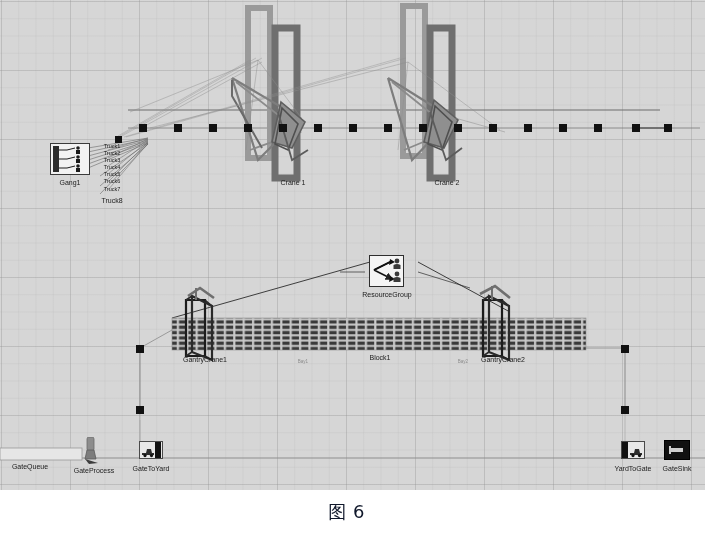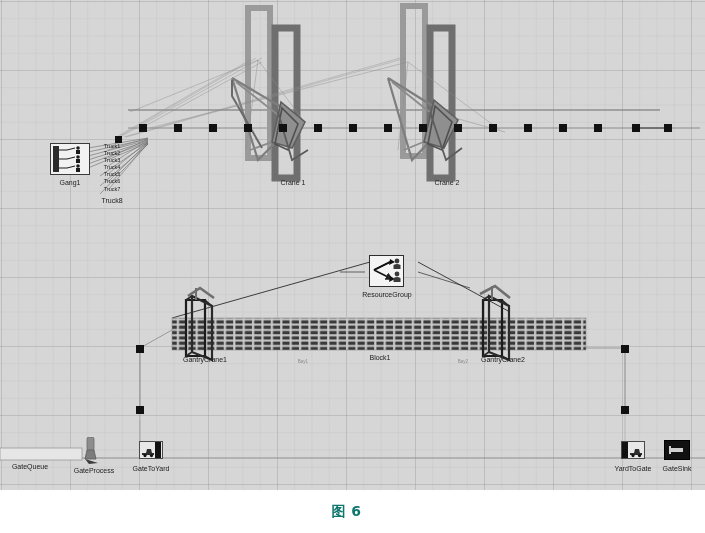--- a/index.html
+++ b/index.html
@@ -94,24 +94,24 @@
     top: 490px;
     width: 705px;
     height: 43px;
     display: flex;
     align-items: center;
     justify-content: center;
     background: #ffffff;
   }
   #caption .ctext {
     font-family: "DejaVu Sans", sans-serif;
-    font-size: 14px;
-    color: #0f766e;
+    font-size: 18px;
+    color: #0f172a;
     letter-spacing: 0.5px;
-    font-weight: 700;
+    font-weight: 400;
   }
   #caption .cnum { margin-right: 12px; }
 </style>
 </head>
 <body>
 
 <div id="page">
 
   <div id="canvas">
 

